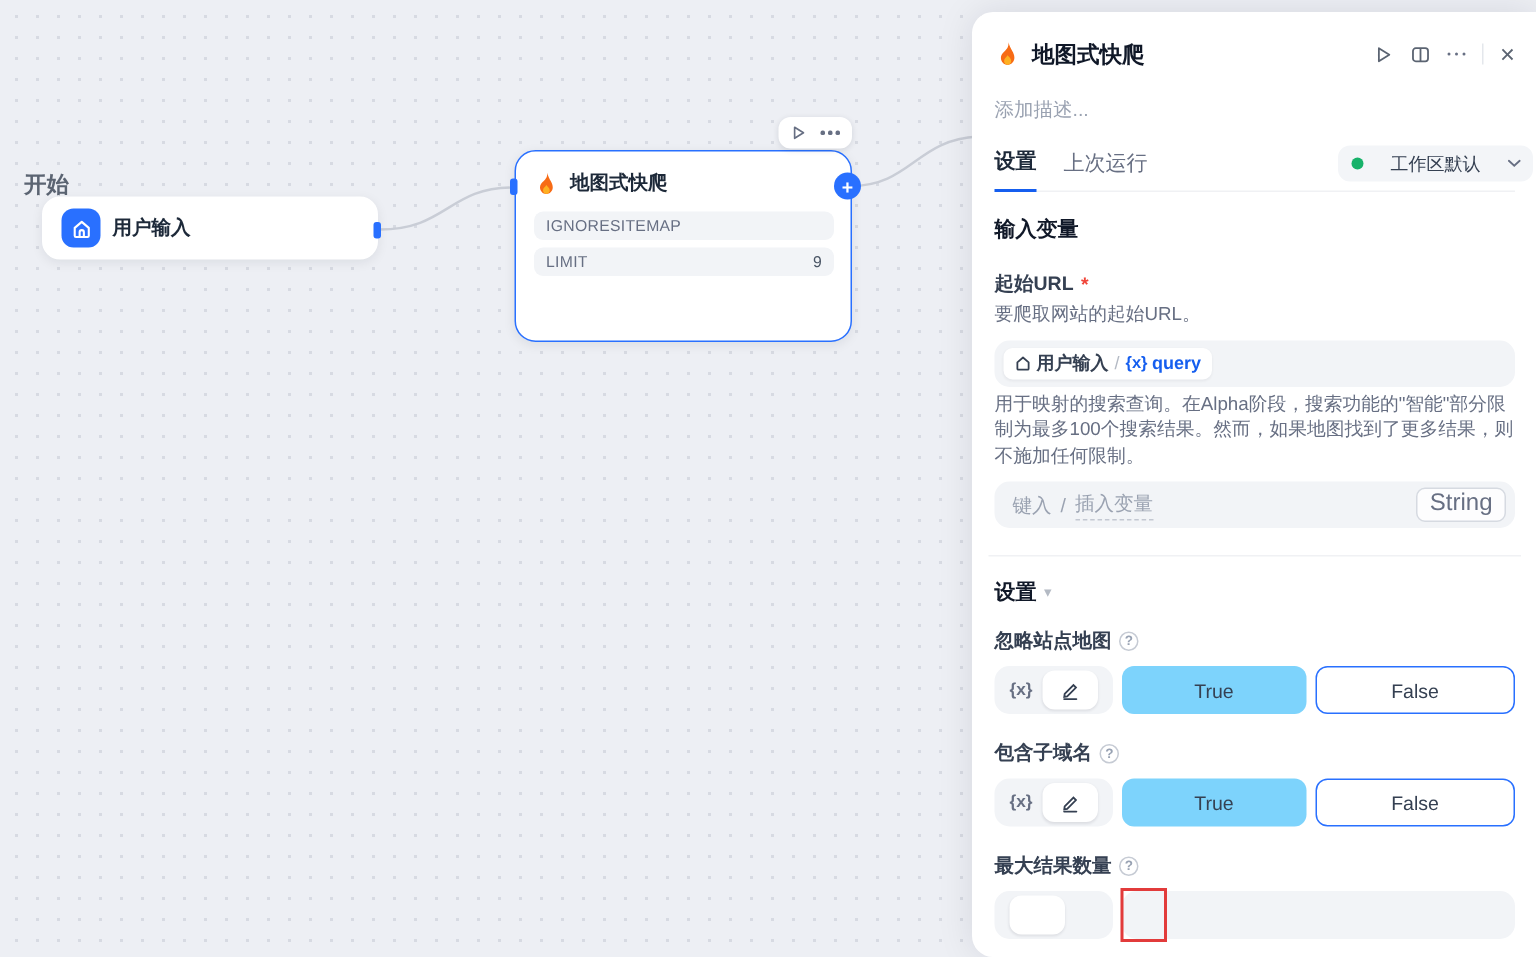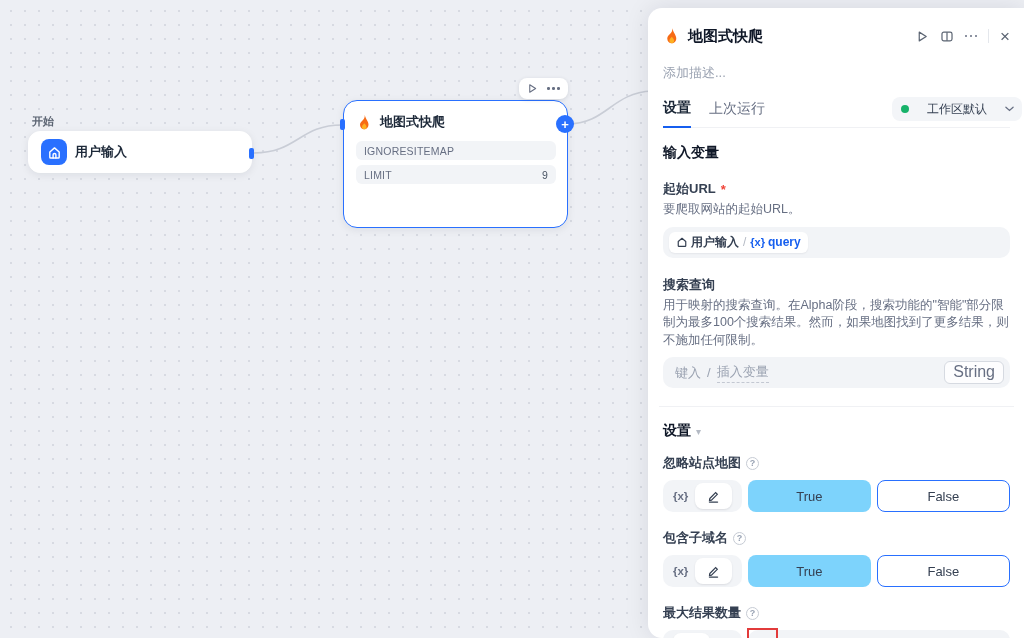--- a/index.html
+++ b/index.html
@@ -6,21 +6,21 @@
   html,body { width:1024px; height:638px; overflow:hidden;
     font-family:"Liberation Sans","DejaVu Sans",sans-serif; }
   body { position:relative; background:#edeff4; }
 
   
   .canvas { position:absolute; inset:0;
     background-image:radial-gradient(#d7dae2 1px, transparent 1.2px);
     background-size:14px 14px; background-position:4px 4px; }
   .edges { position:absolute; inset:0; pointer-events:none; z-index:1; }
 
-  .group-label { position:absolute; left:32px; top:114px; font-size:11px; font-weight:600;
+  .group-label { position:absolute; left:16px; top:114px; font-size:15px; font-weight:600;
     color:#5b6472; z-index:2; }
 
   .node { position:absolute; background:#fff; border-radius:12px; z-index:2;
     box-shadow:0 2px 8px rgba(16,24,40,.08); border:1px solid #fff; }
   .node-input { left:28px; top:131px; width:224px; height:42px;
     display:flex; align-items:center; padding:0 12px; gap:8px; }
   .node-icon-blue { width:26px; height:26px; border-radius:8px; background:#2970ff;
     display:flex; align-items:center; justify-content:center; flex:0 0 auto; }
   .node-title { font-size:13px; font-weight:700; color:#1d2939; }
 
@@ -226,23 +226,20 @@
       <svg width="12" height="12" viewBox="0 0 16 16" fill="none" stroke="#354052" stroke-width="1.6" stroke-linejoin="round">
           <path d="M3 7.4 8 3.1l5 4.3V13a.9.9 0 0 1-.9.9H3.9A.9.9 0 0 1 3 13z"></path>
         </svg>
       <span class="nm">用户输入</span>
       <span class="sep">/</span>
       <span class="vx">{x}</span>
       <span class="vn">query</span>
     </span>
   </div>
 
-  <div class="field-label mt18">
-    <span>搜索查询</span>
-  </div>
   <div class="field-desc">用于映射的搜索查询。在Alpha阶段，搜索功能的"智能"部分限制为最多100个搜索结果。然而，如果地图找到了更多结果，则不施加任何限制。</div>
   <div class="g-input">
     <span class="ph">
       <span>键入</span>
       <span>/</span>
       <span class="ins">插入变量</span>
     </span>
     <span class="type-badge">String</span>
   </div>
 

